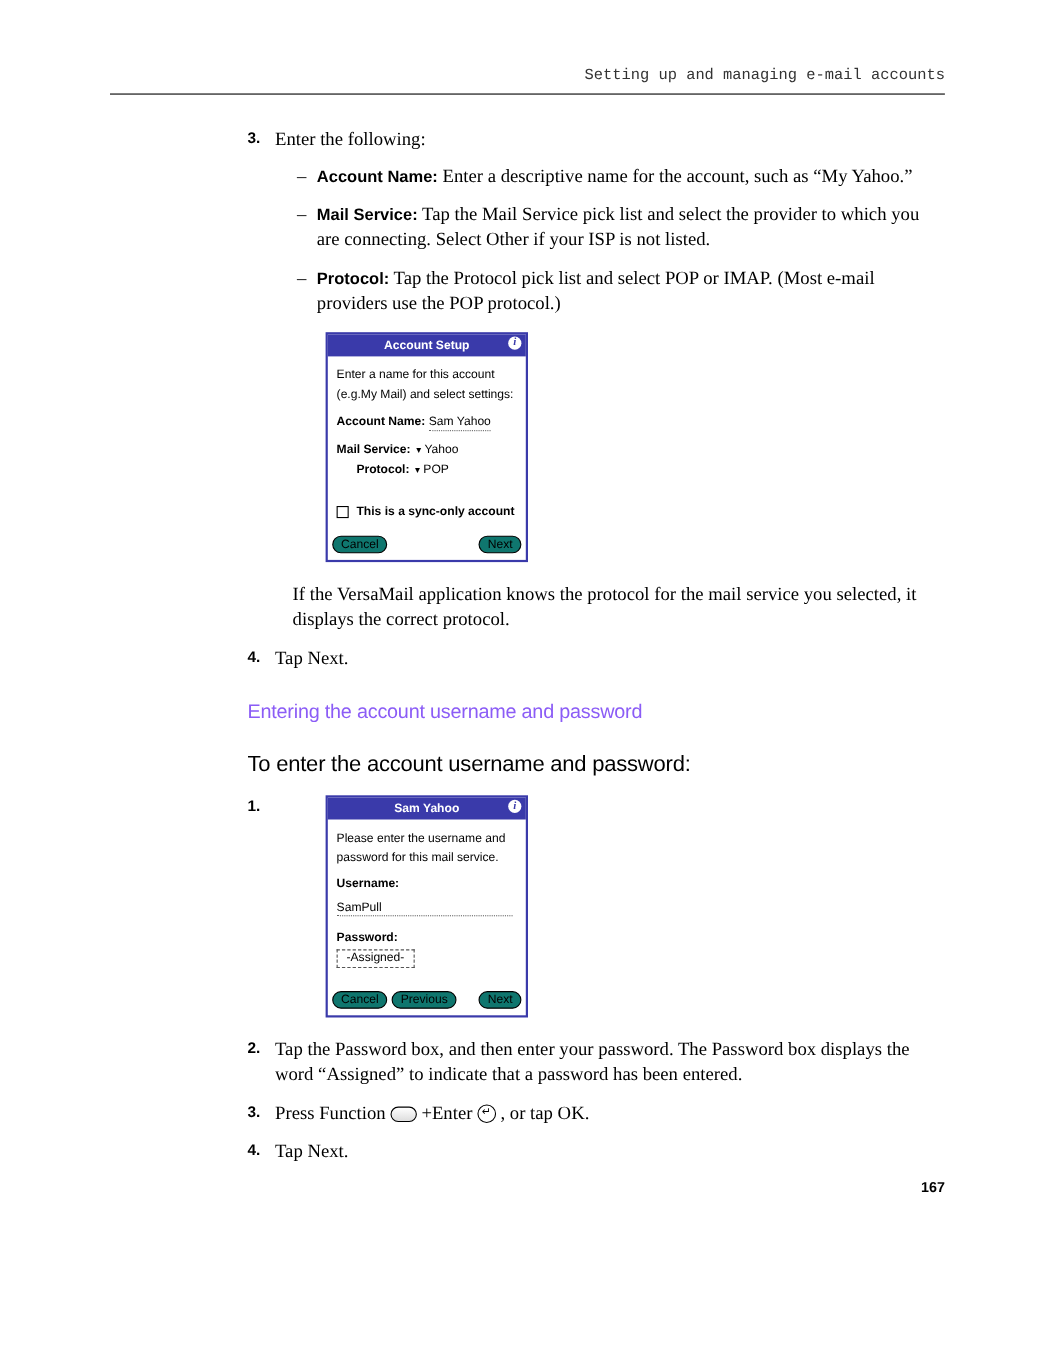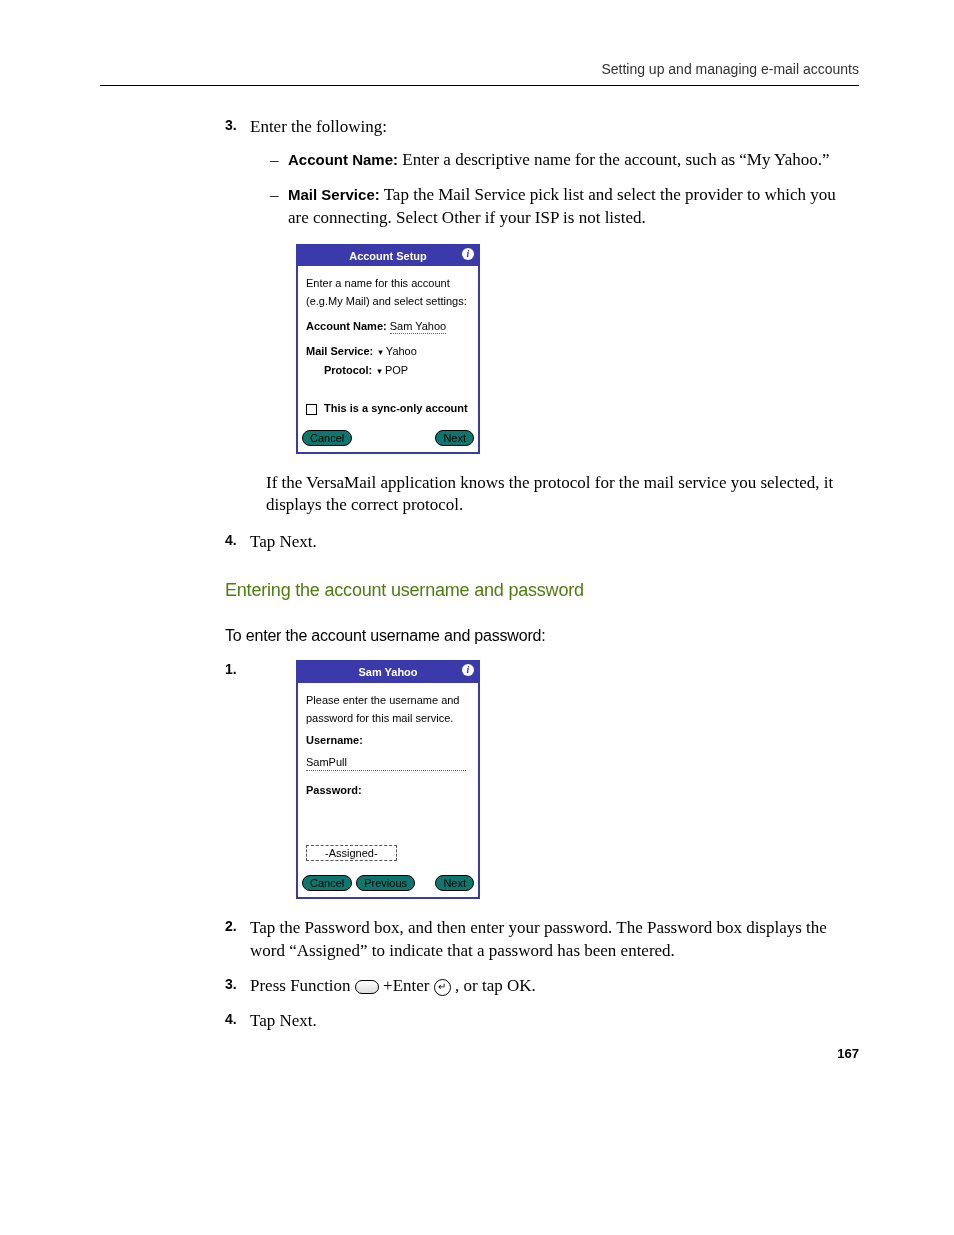--- a/index.html
+++ b/index.html
@@ -6,21 +6,21 @@
     font-family: "Palatino Linotype", "Book Antiqua", Palatino, serif;
     font-size: 17px;
     color: #000;
     margin: 0;
     padding: 60px 95px 50px 100px;
     line-height: 1.35;
   }
   .header-area {
     text-align: right;
     font-size: 14px;
-    font-family: Liberation Sans, sans-serif;
+    font-family: Liberation Mono, monospace;
     color: #333;
     padding-bottom: 6px;
     border-bottom: 1px solid #000;
     margin-bottom: 30px;
   }
   .content {
     margin-left: 125px;
   }
   ol.main {
     list-style: none;
@@ -58,30 +58,30 @@
   .bold-sans {
     font-family: Arial, Helvetica, sans-serif;
     font-weight: bold;
     font-size: 15px;
   }
   .para {
     margin: 14px 0 14px 0;
   }
   h3.blue {
     font-family: Arial, Helvetica, sans-serif;
-    color: #4d7c0f;
+    color: #8b5cf6;
     font-weight: normal;
     font-size: 18px;
     letter-spacing: -0.2px;
     margin: 24px 0 6px 0;
   }
   h4.sans {
     font-family: Arial, Helvetica, sans-serif;
     font-weight: normal;
-    font-size: 16px;
+    font-size: 20px;
     letter-spacing: -0.2px;
     margin: 22px 0 4px 0;
   }
   .palm {
     font-family: Arial, Helvetica, sans-serif;
     width: 180px;
     background: #fff;
     border: 2px solid #3a3aaa;
     margin: 14px 0 18px 46px;
     font-size: 11px;
@@ -146,22 +146,21 @@
     border-radius: 8px;
     padding: 0 7px;
     font-size: 11px;
     background: #0f766e;
     line-height: 14px;
   }
   .flex-push { flex: 1; }
   .dashed-box {
     border: 1px dashed #555;
     display: inline-block;
-    padding: 0 18px;
-    margin-top: 44px;
+    padding: 0 8px;
   }
   .glyph-oval {
     display: inline-block;
     width: 22px; height: 12px;
     border: 1.5px solid #000;
     border-radius: 7px;
     vertical-align: middle;
     background: linear-gradient(#fff, #ddd);
   }
   .glyph-enter {
@@ -192,20 +191,23 @@
     <li>
       <span class="num">3.</span>
       <span>Enter the following:</span>
       <ul class="dash">
         <li>
           <span class="bold-sans">Account Name:</span><span> Enter a descriptive name for the account, such as “My Yahoo.”</span>
         </li>
         <li>
           <span class="bold-sans">Mail Service:</span><span> Tap the Mail Service pick list and select the provider to which you are connecting. Select Other if your ISP is not listed.</span>
         </li>
+        <li>
+          <span class="bold-sans">Protocol:</span><span> Tap the Protocol pick list and select POP or IMAP. (Most e-mail providers use the POP protocol.)</span>
+        </li>
       </ul>
 
       
       <div class="palm">
         <div class="palm-title">
           <span>Account Setup</span>
           <span class="info">i</span>
         </div>
         <div class="palm-body">
           <div class="palm-line">Enter a name for this account</div>

